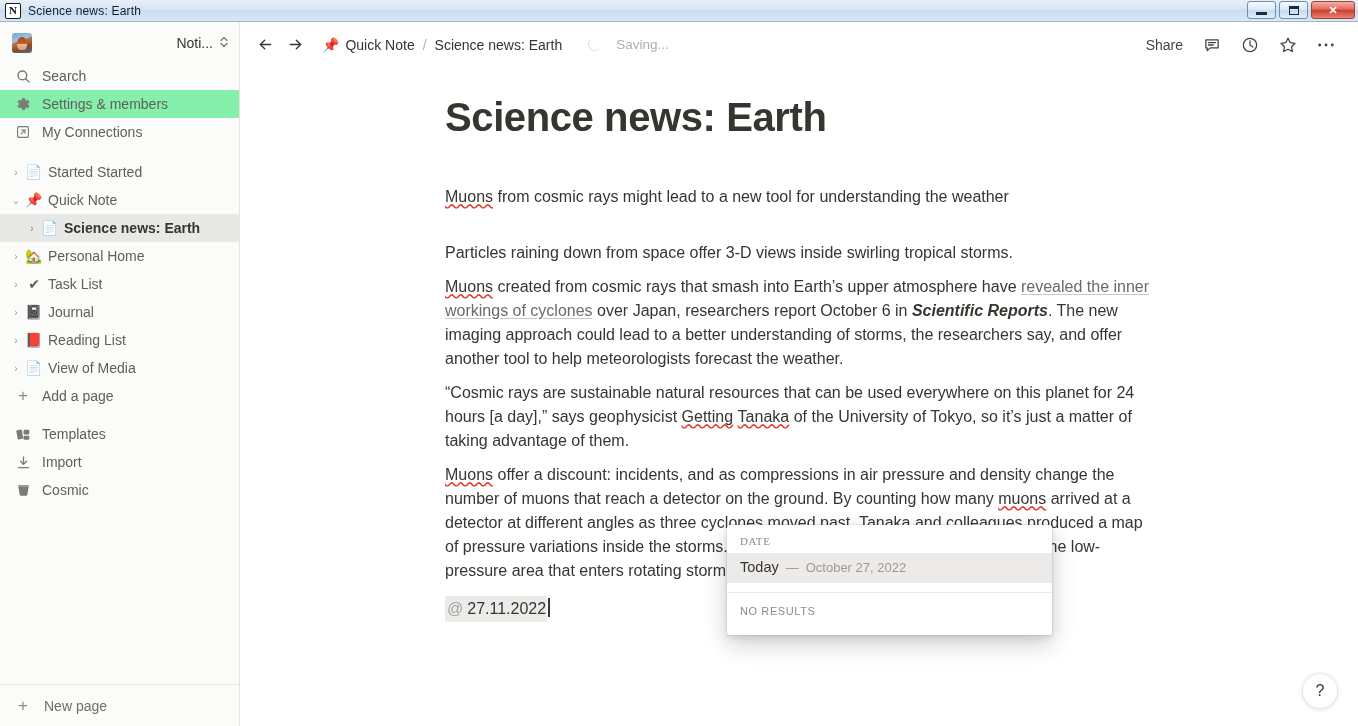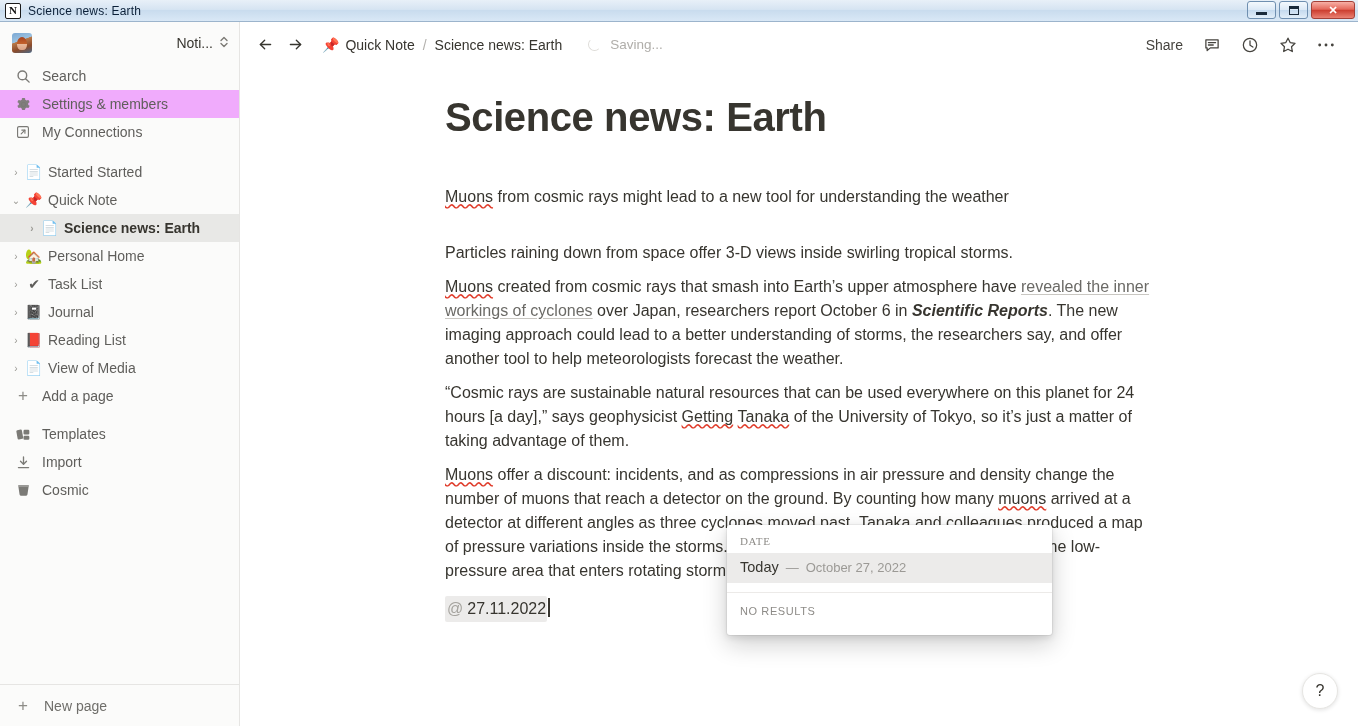--- a/index.html
+++ b/index.html
@@ -72,21 +72,21 @@
     font-weight: 500; padding-right: 6px; white-space: nowrap; overflow: hidden;
   }
   .ws-chev { font-size: 11px; color: #7c7a75; line-height: 1; }
 
   .nav-section { padding: 2px 0 6px 0; }
   .nav-row {
     height: 28px; display: flex; align-items: center;
     padding-left: 14px; font-size: 14px; color: #5f5e5b;
     cursor: pointer; user-select: none;
   }
-  .nav-row.selected { background: #f0abfc; }
+  .nav-row.selected { background: #86efac; }
   .nav-ico {
     width: 18px; min-width: 18px; margin-right: 10px;
     display: flex; align-items: center; justify-content: center;
     color: #7b7a76;
   }
   .nav-label { white-space: nowrap; overflow: hidden; text-overflow: ellipsis; }
 
   .pages-section { padding-top: 6px; }
   .page-row {
     height: 28px; display: flex; align-items: center;
@@ -126,21 +126,21 @@
     color: #39383533; cursor: pointer; border-radius: 4px;
   }
   .arrow-btn svg { stroke: #37352f; }
   .crumb {
     display: flex; align-items: center; font-size: 14px; color: #37352f;
     padding: 3px 6px; border-radius: 4px; cursor: pointer; white-space: nowrap;
   }
   .crumb-ico { margin-right: 6px; font-size: 14px; }
   .crumb-sep { color: #b3b1ad; margin: 0 2px; font-size: 14px; }
   .saving {
-    display: flex; align-items: center; gap: 9px; margin-left: 20px;
+    display: flex; align-items: center; gap: 15px; margin-left: 20px;
     font-size: 13.5px; color: #b0aeaa;
   }
   .spinner {
     width: 13px; height: 13px; border-radius: 50%;
     border: 1.6px solid #dedcd8; border-top-color: transparent; border-right-color: transparent;
   }
   .top-right { margin-left: auto; display: flex; align-items: center; gap: 6px; }
   .tr-item {
     height: 28px; display: flex; align-items: center; justify-content: center;
     padding: 0 7px; border-radius: 4px; font-size: 14px; color: #45433e; cursor: pointer;

